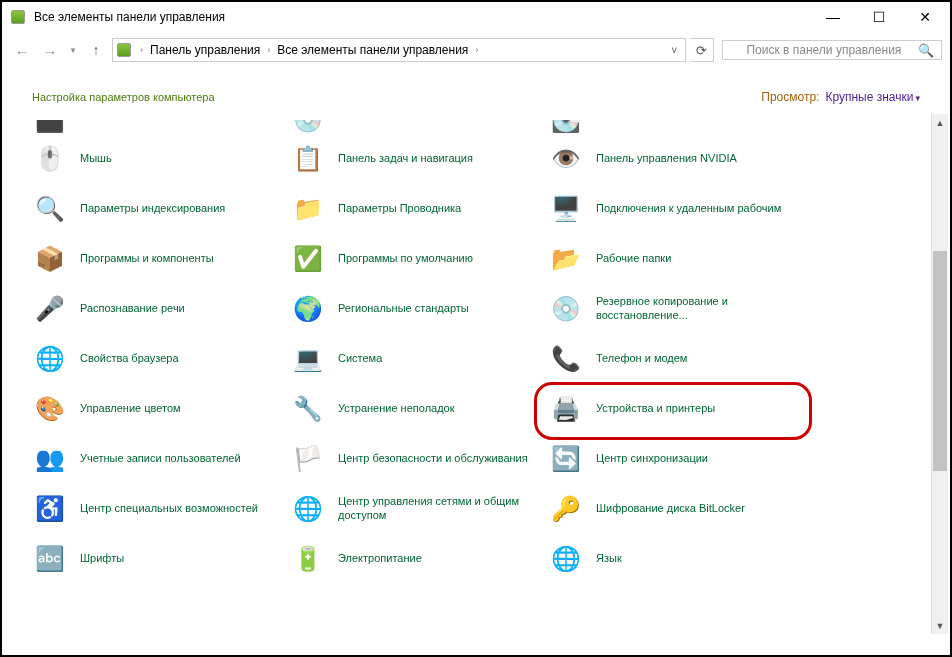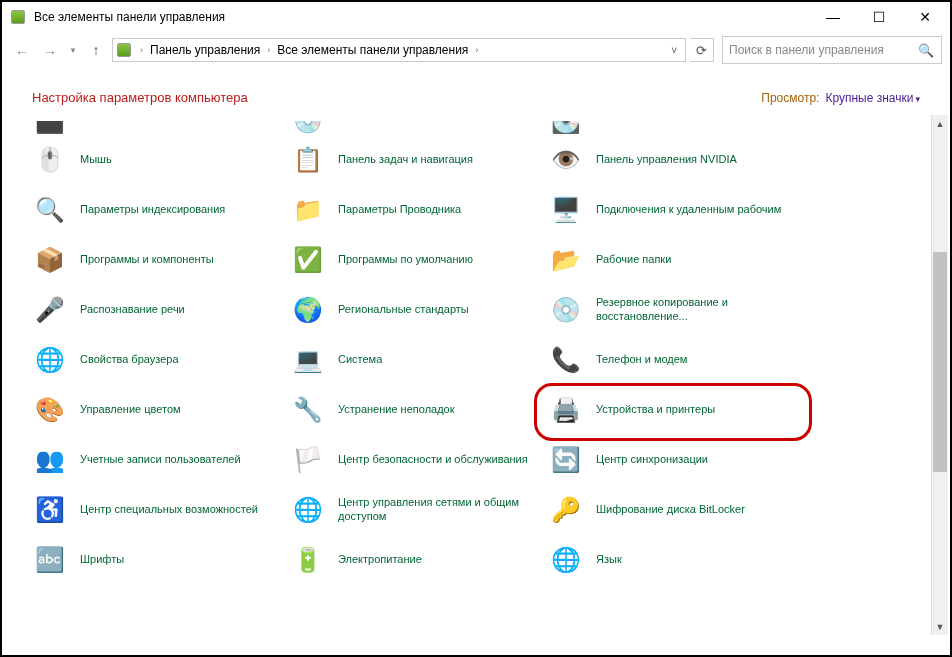--- a/index.html
+++ b/index.html
@@ -17,27 +17,27 @@
     .nav-arrow { width: 24px; height: 24px; display: flex; align-items: center; justify-content: center; color: #888; font-size: 14px; cursor: pointer; }
     .dropdown-tiny { width: 14px; color: #888; font-size: 9px; cursor: pointer; text-align: center; }
     .up-arrow { width: 24px; height: 24px; display: flex; align-items: center; justify-content: center; color: #555; font-size: 14px; cursor: pointer; }
     .breadcrumb { flex: 1; height: 24px; border: 1px solid #ccc; display: flex; align-items: center; padding: 0 2px; font-size: 12px; }
     .bc-icon { width: 18px; height: 18px; margin-right: 4px; display: inline-flex; align-items: center; justify-content: center; font-size: 11px; }
     .bc-seg { padding: 0 4px; cursor: pointer; }
     .bc-chev { color: #666; font-size: 9px; padding: 0 3px; }
     .bc-end { flex: 1; }
     .bc-dd { color: #555; font-size: 10px; padding: 0 6px; cursor: pointer; }
     .refresh { width: 24px; height: 24px; border: 1px solid #ccc; border-left: none; display: flex; align-items: center; justify-content: center; color: #555; font-size: 13px; cursor: pointer; }
-    .searchbox { width: 220px; height: 28px; border: 1px solid #ccc; margin-left: 4px; display: flex; align-items: center; padding: 0 6px; color: #888; font-size: 12px; position: relative; }
+    .searchbox { width: 220px; height: 20px; border: 1px solid #ccc; margin-left: 4px; display: flex; align-items: center; padding: 0 6px; color: #888; font-size: 12px; position: relative; text-align: center; }
     .searchbox .srch-txt { flex: 1; }
     .searchbox .srch-i { color: #888; font-size: 13px; }
     
     
     .header-row { display: flex; align-items: center; padding: 22px 30px 10px 30px; }
-    .page-title { color: #b91c1c; font-size: 13px; flex: 1; }
+    .page-title { color: #4d7c0f; font-size: 11px; flex: 1; }
     .view-label { font-size: 12px; color: #a16207; margin-right: 6px; }
     .view-value { font-size: 12px; color: #4c1d95; cursor: pointer; }
     .view-value .chev { font-size: 9px; margin-left: 2px; }
     
     
     .content-wrap { position: relative; height: 520px; }
     .grid { position: absolute; left: 30px; right: 30px; top: 0; bottom: 0; overflow: hidden; }
     .col { position: absolute; top: 0; width: 250px; }
     .col.c1 { left: 0; }
     .col.c2 { left: 258px; }

